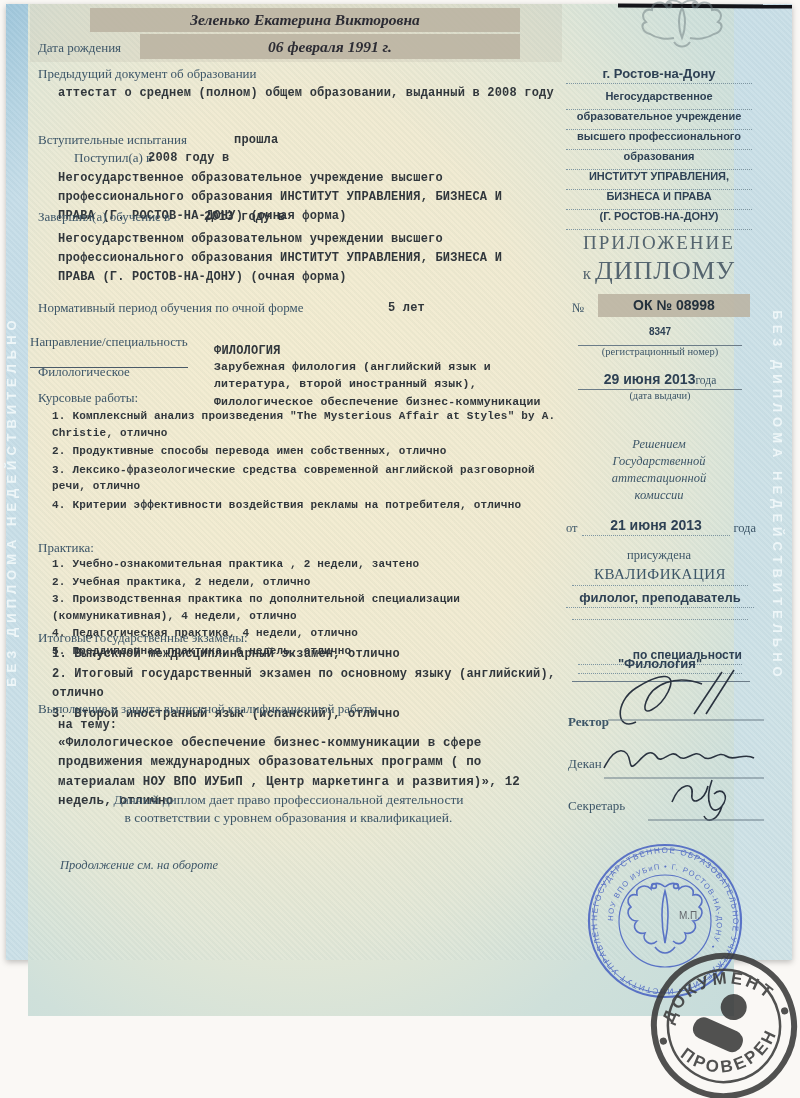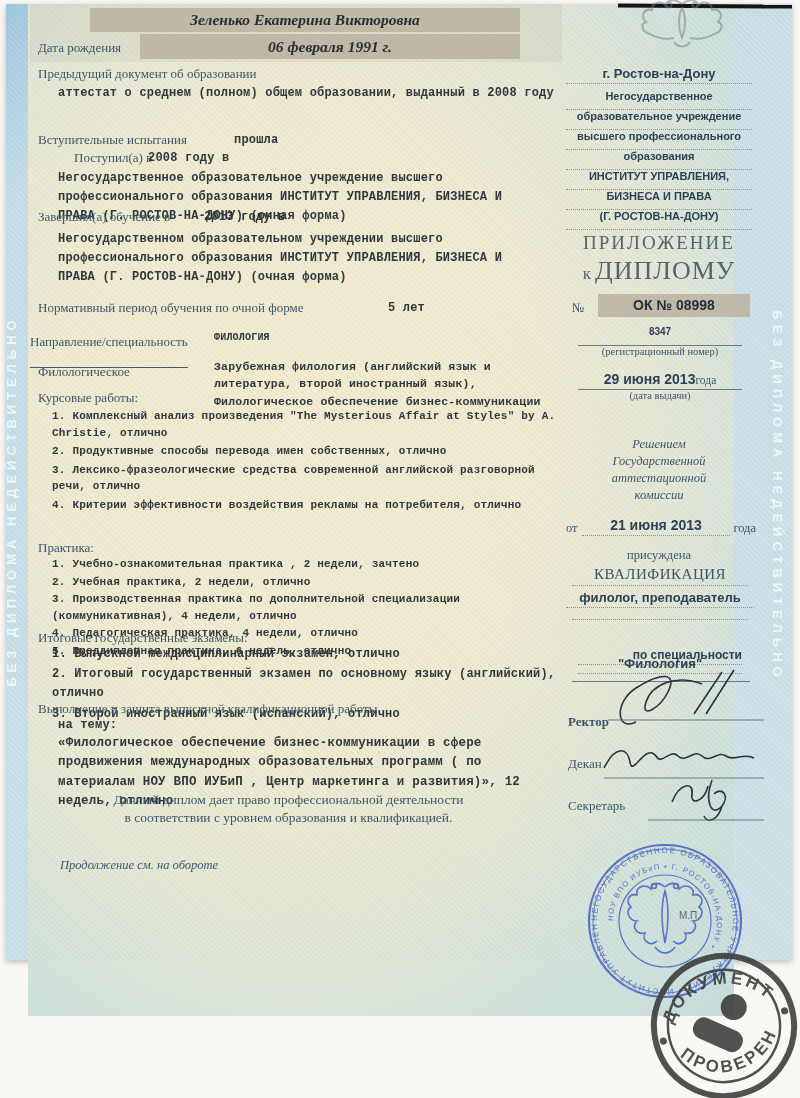--- a/index.html
+++ b/index.html
@@ -73,21 +73,21 @@
     <div class="abs typed" style="left:52px;top:165px;width:470px;">Негосударственное образовательное учреждение высшего профессионального образования ИНСТИТУТ УПРАВЛЕНИЯ, БИЗНЕСА И ПРАВА (Г. РОСТОВ-НА-ДОНУ) (очная форма)</div>
 
     <div class="abs lbl" style="left:32px;top:205px;">Завершил(а) обучение в</div>
     <div class="abs typed" style="left:198px;top:204px;">2013 году в</div>
     <div class="abs typed" style="left:52px;top:226px;width:470px;">Негосударственном образовательном учреждении высшего профессионального образования ИНСТИТУТ УПРАВЛЕНИЯ, БИЗНЕСА И ПРАВА (Г. РОСТОВ-НА-ДОНУ) (очная форма)</div>
 
     <div class="abs lbl" style="left:32px;top:296px;">Нормативный период обучения по очной форме</div>
     <div class="abs typed" style="left:382px;top:295px;">5 лет</div>
 
     <div class="abs lbl" style="left:24px;top:330px;border-bottom:1px solid #4a5a68;padding-bottom:17px;">Направление/специальность</div>
-    <div class="abs typed" style="left:208px;top:326px;font-size:10px;">ФИЛОЛОГИЯ</div>
+    <div class="abs typed" style="left:208px;top:338px;font-size:12px;">ФИЛОЛОГИЯ</div>
 
     <div class="abs lbl" style="left:32px;top:360px;">Филологическое</div>
     <div class="abs typed typed-sm" style="left:208px;top:354px;width:348px;font-size:11.5px;">Зарубежная филология (английский язык и литература, второй иностранный язык), Филологическое обеспечение бизнес-коммуникации</div>
 
     <div class="abs lbl" style="left:32px;top:386px;">Курсовые работы:</div>
     <div class="abs" style="left:46px;top:404px;width:508px;">
       <div class="typed typed-sm" style="margin-bottom:2px;">1. Комплексный анализ произведения "The Mysterious Affair at Styles" by A. Christie, отлично</div>
       <div class="typed typed-sm" style="margin-bottom:2px;">2. Продуктивные способы  перевода имен собственных, отлично</div>
       <div class="typed typed-sm" style="margin-bottom:2px;">3. Лексико-фразеологические средства современной английской разговорной речи, отлично</div>
       <div class="typed typed-sm">4. Критерии эффективности воздействия рекламы на потребителя, отлично</div>

